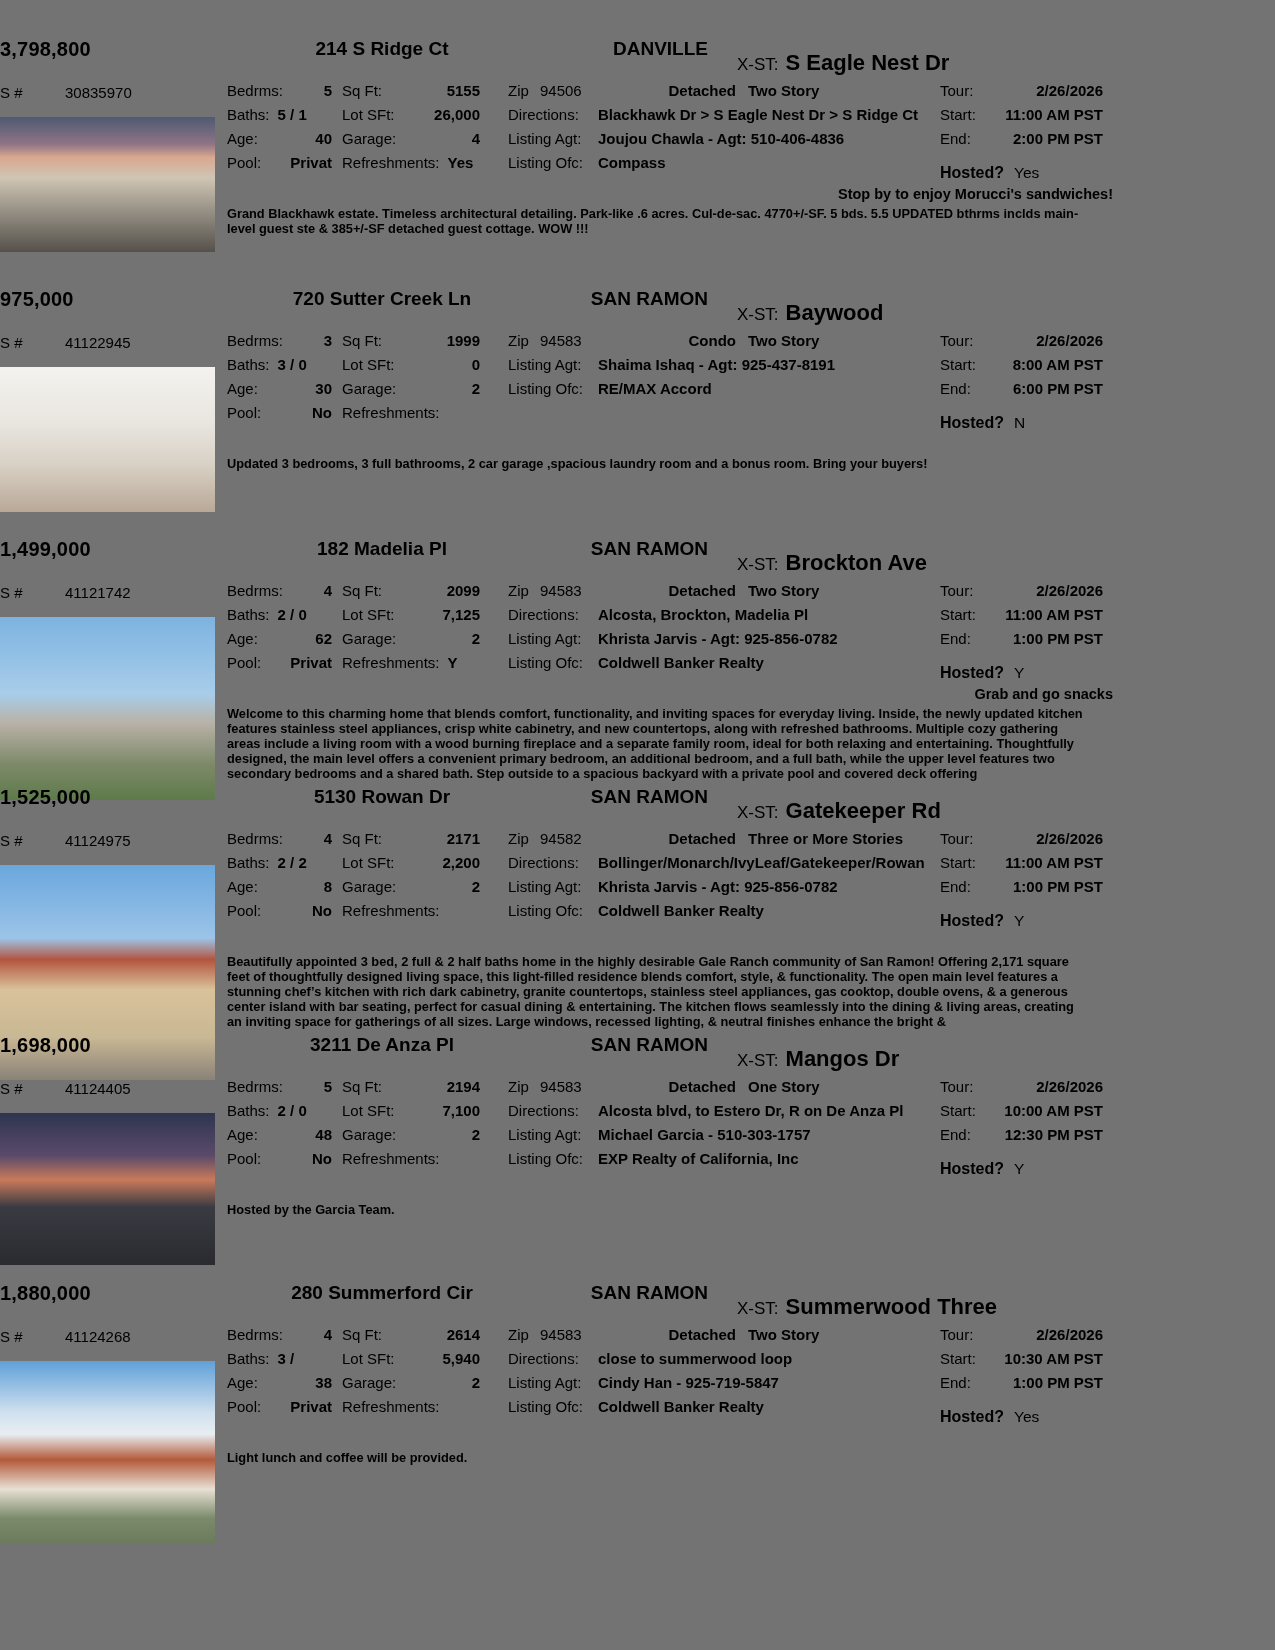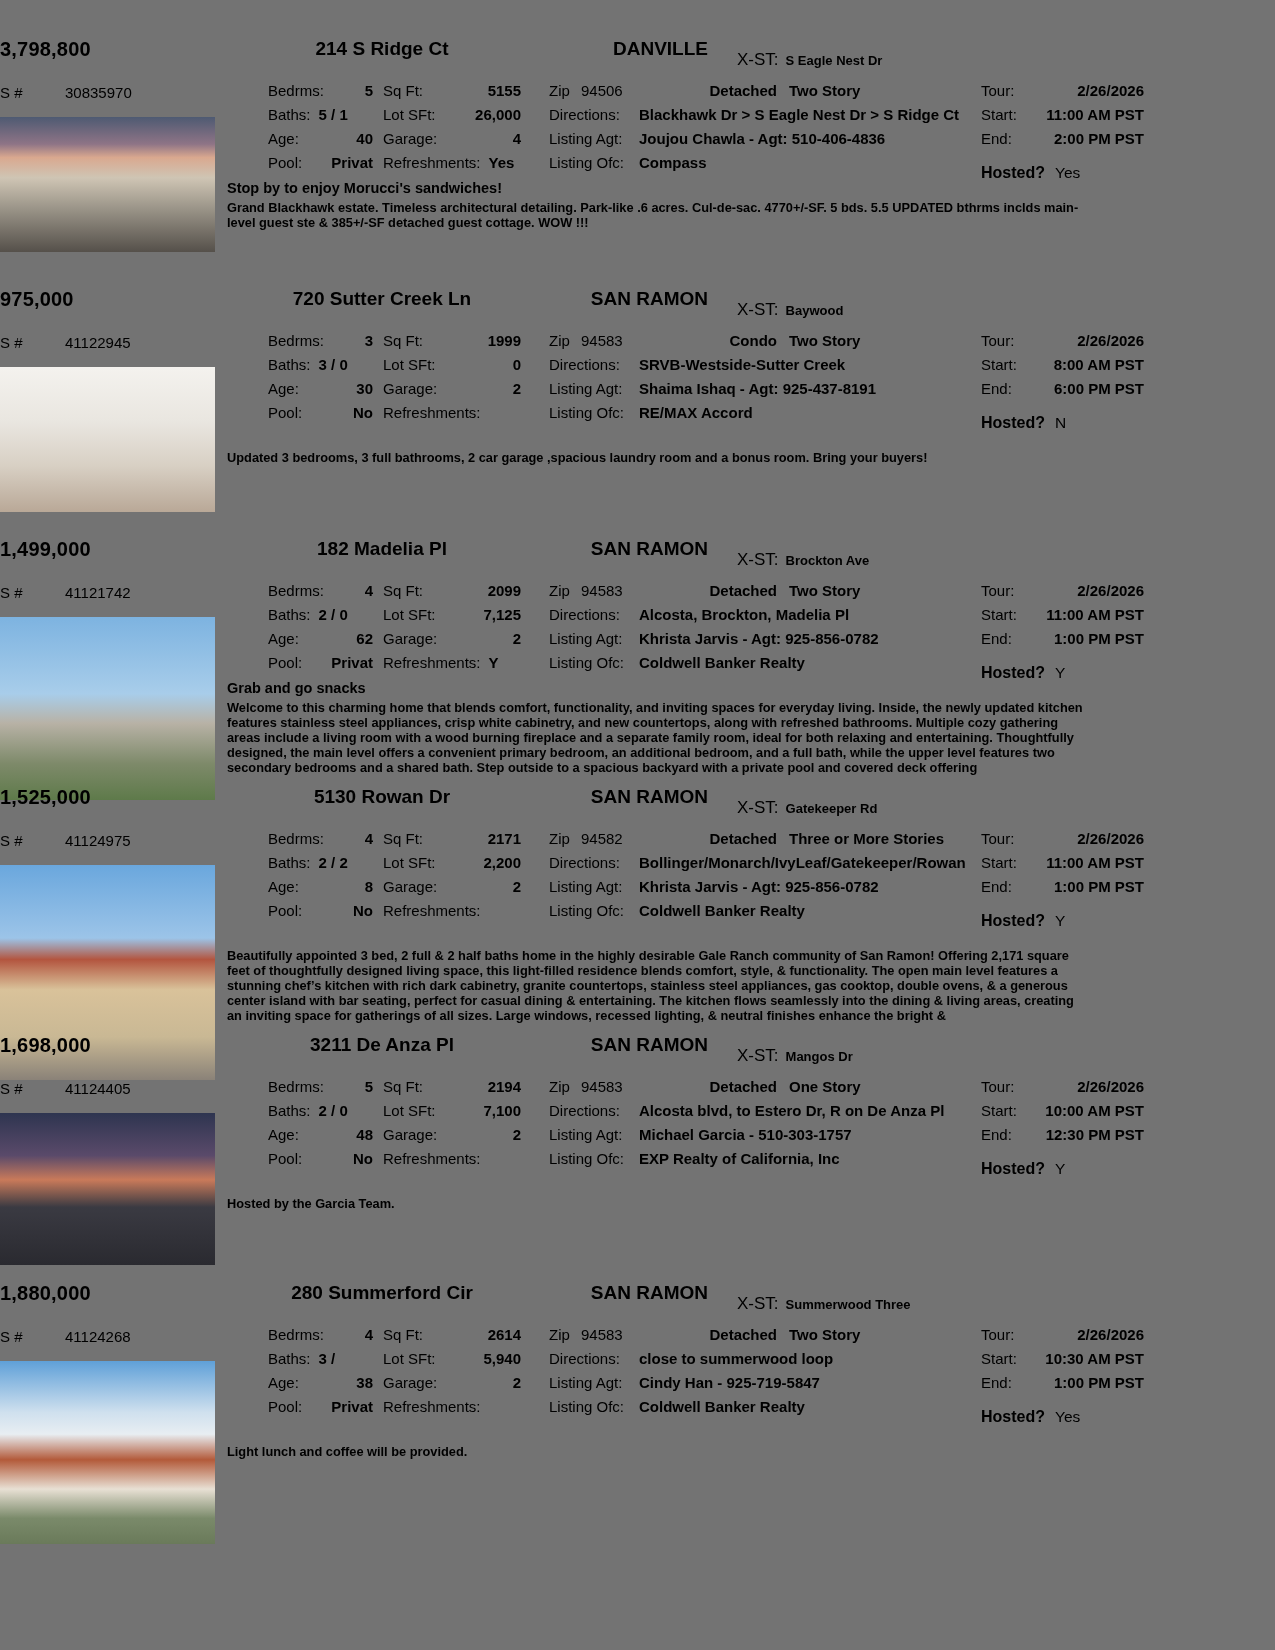--- a/index.html
+++ b/index.html
@@ -16,41 +16,41 @@
   .photo-0{height:135px;background:linear-gradient(180deg,#4e5a72 0%,#8e7486 20%,#d9a88f 30%,#cfc5b4 45%,#9a9488 68%,#55504a 100%);}
   .photo-1{height:145px;background:linear-gradient(180deg,#f4f2ee 0%,#e9e6e0 38%,#d8d0c4 68%,#b9a897 100%);}
   .photo-2{height:183px;background:linear-gradient(180deg,#7db3e0 0%,#a8cdea 42%,#b8b2a6 58%,#7e8a6a 80%,#5e7a4a 100%);}
   .photo-3{height:215px;background:linear-gradient(180deg,#6aa7dd 0%,#9cc4e8 34%,#b3553f 44%,#d9c29a 58%,#c9b894 80%,#8a8278 100%);}
   .photo-4{height:152px;background:linear-gradient(180deg,#2e3550 0%,#5a4a6a 28%,#c97a5a 44%,#3a3a42 62%,#2a2a30 100%);}
   .photo-5{height:183px;background:linear-gradient(180deg,#5fa0d8 0%,#cfe0ee 28%,#e8eef2 40%,#b35a3a 54%,#e8e0d4 70%,#7a8a6a 86%,#6a7a5a 100%);}
   .hdr{position:relative;height:44px;}
   .addr{position:absolute;left:0;top:0;width:310px;text-align:center;font-size:19px;font-weight:700;white-space:nowrap;}
   .city{position:absolute;left:231px;top:0;width:250px;text-align:right;font-size:19px;font-weight:700;white-space:nowrap;}
   .xst{position:absolute;left:510px;top:12px;white-space:nowrap;font-size:17px;}
-  .xst-val{font-weight:700;font-size:13px;margin-left:7px;}
-  .specs{position:relative;height:96px;font-size:15px;margin-left:41px;}
+  .xst-val{font-weight:700;font-size:22px;margin-left:7px;}
+  .specs{position:relative;height:96px;font-size:15px;}
   .speccol{position:absolute;top:0;}
   .c1{left:0;width:105px;}
   .c2{left:115px;width:138px;}
   .c3{left:281px;width:432px;}
   .c4{left:713px;width:163px;}
   .srow{height:24px;display:flex;justify-content:space-between;white-space:nowrap;}
   .srow.inline{justify-content:flex-start;gap:8px;}
   .val{font-weight:700;}
   .c3 .srow{display:block;position:relative;}
   .zlbl{position:absolute;left:0;}
   .zval{position:absolute;left:32px;}
   .dwell{position:absolute;left:90px;width:138px;text-align:right;font-weight:700;}
   .stories{position:absolute;left:240px;font-weight:700;}
   .c3lbl{display:inline-block;width:90px;}
   .c3 .val{white-space:nowrap;}
   .hosted-row{margin-top:10px;display:flex;justify-content:flex-start;gap:10px;height:20px;}
   .hosted-lbl{font-weight:700;font-size:16px;}
   .hosted-val{font-size:15.5px;}
-  .note{min-height:18px;margin-top:2px;font-size:14.5px;font-weight:700;}
+  .note{min-height:18px;margin-top:8px;font-size:14.5px;font-weight:700;text-align:right;}
   .desc{margin-top:2px;width:862px;font-size:12.8px;line-height:1.18;font-weight:700;}
 </style>
 </head>
 <body>
 
 <div id="page">
   <div>
   <section class="listing" style="top: 38px;">
     <div class="lcol">
       <div class="price">3,798,800</div>
@@ -194,21 +194,20 @@
                 <span class="val"></span>
               </div>
         </div>
         <div class="speccol c3">
           <div class="srow">
             <span class="zlbl">Zip</span>
             <span class="zval">94583</span>
             <span class="dwell">Condo</span>
             <span class="stories">Two Story</span>
           </div>
-          <div class="srow"><span class="c3lbl">Directions:</span><span class="val">SRVB-Westside-Sutter Creek</span></div>
           <div class="srow"><span class="c3lbl">Listing Agt:</span><span class="val">Shaima Ishaq - Agt: 925-437-8191</span></div>
           <div class="srow"><span class="c3lbl">Listing Ofc:</span><span class="val">RE/MAX Accord</span></div>
         </div>
         <div class="speccol c4">
           <div class="srow">
                 <span>Tour:</span>
                 <span class="val">2/26/2026</span>
               </div>
           <div class="srow">
                 <span>Start:</span>

